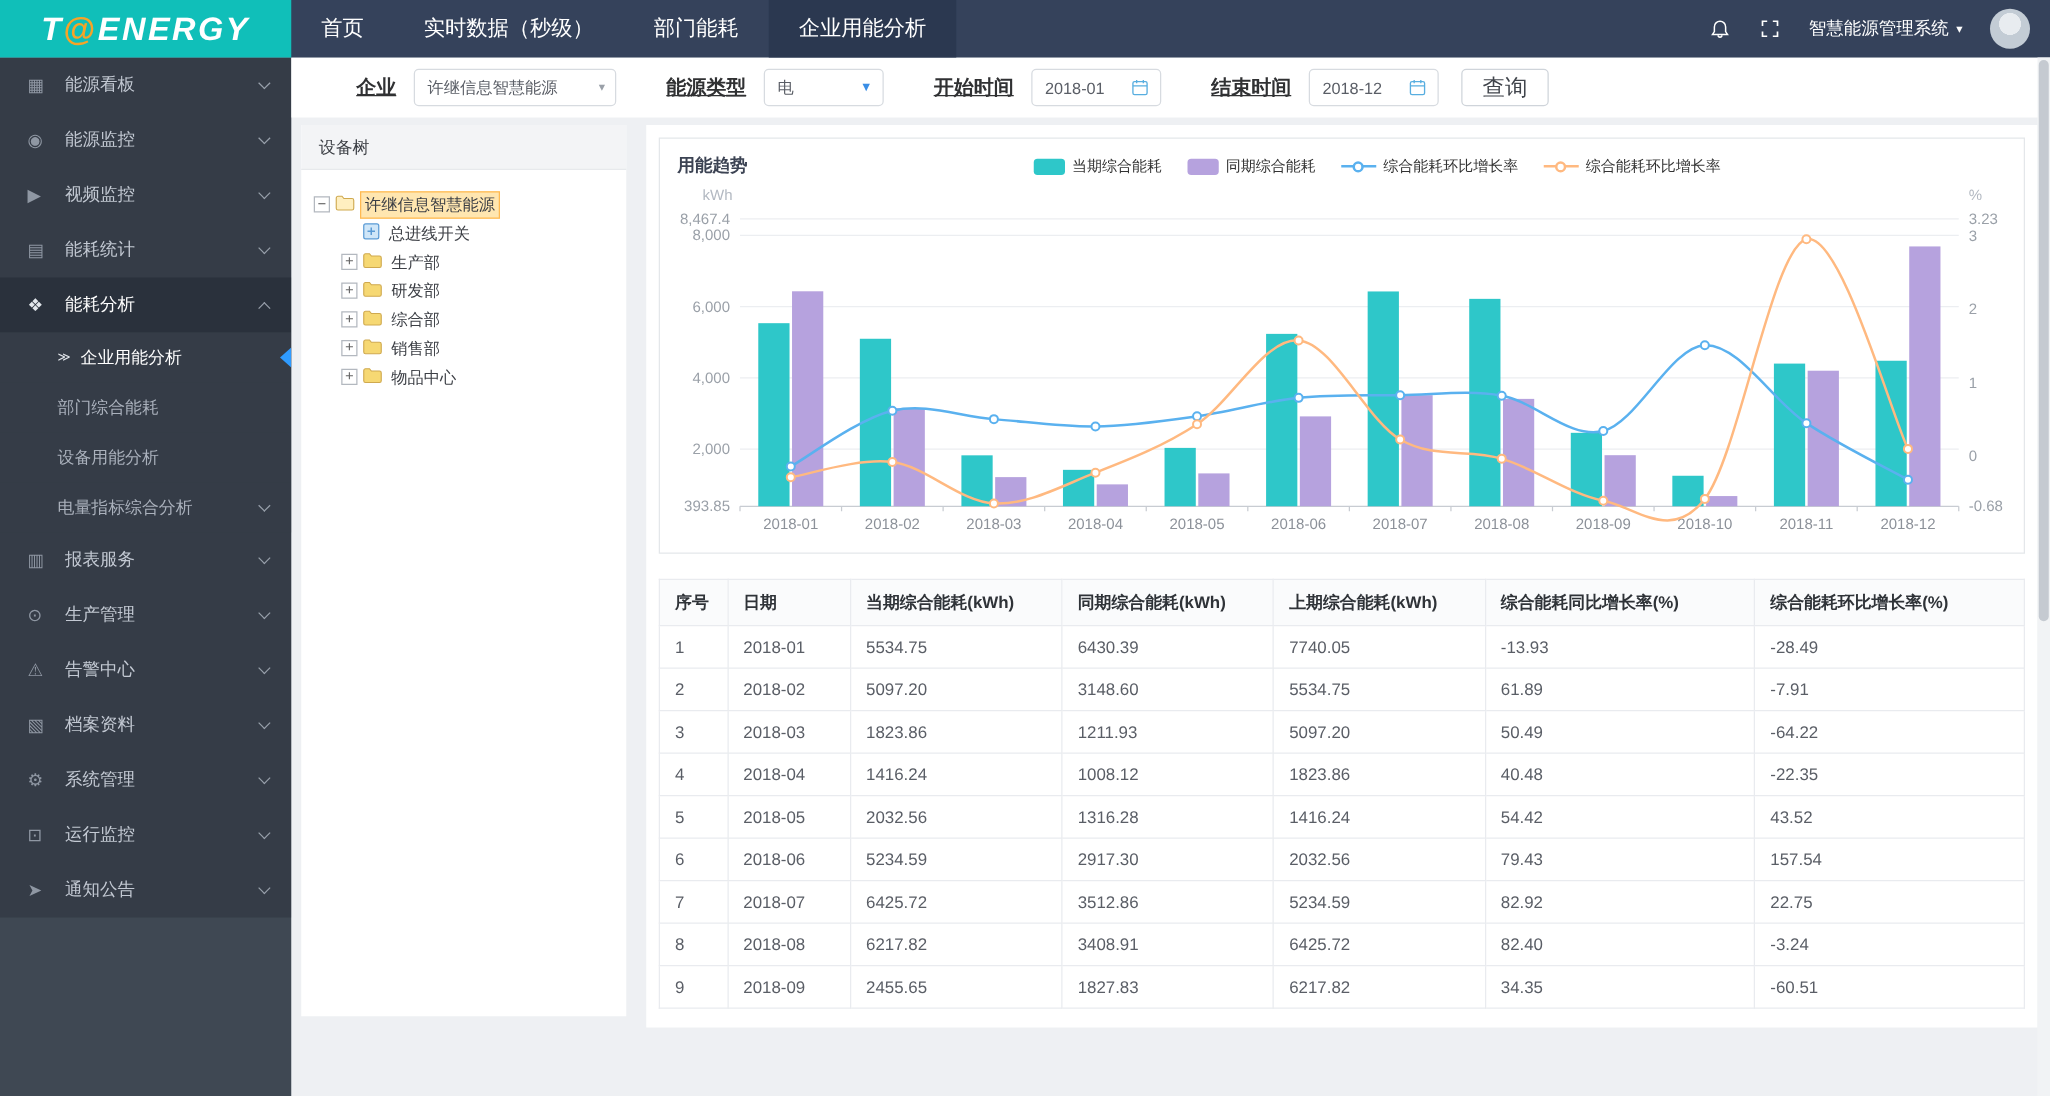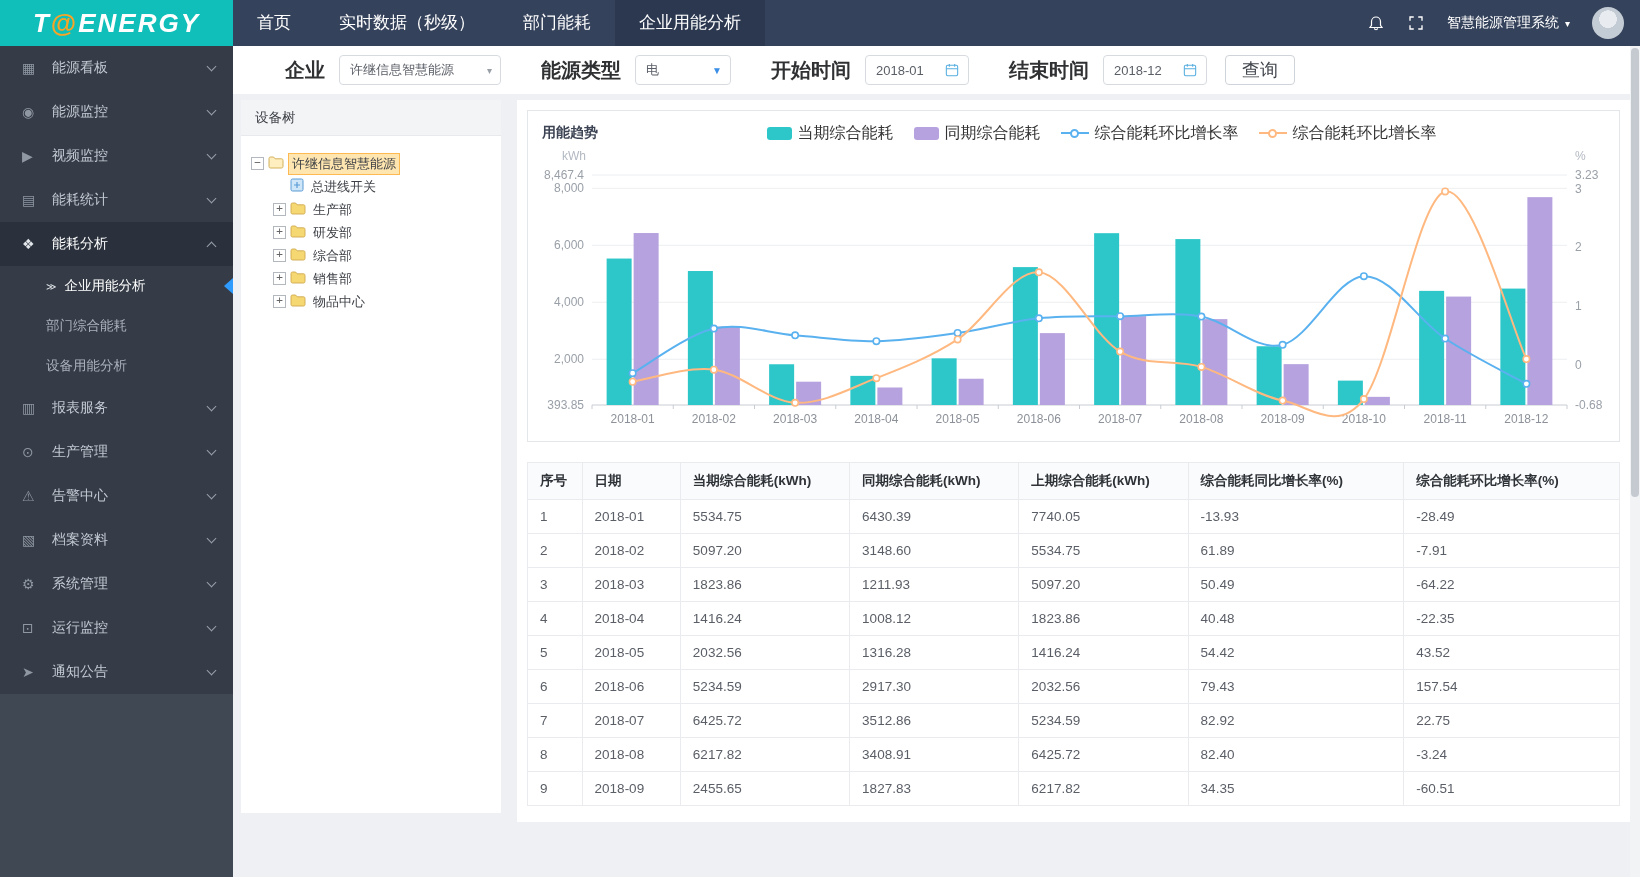--- a/index.html
+++ b/index.html
@@ -41,21 +41,21 @@
   .side-sub .pre { font-size:10px; margin-right:8px; color:#e3e7ec; }
   .side-sub.active::after { content:""; position:absolute; right:0; top:50%; margin-top:-8px;
     border-top:8px solid transparent; border-bottom:8px solid transparent;
     border-right:9px solid var(--c-sub-marker,#2f9bff); }
 
   
   .main { position:absolute; top:46px; left:233px; right:0; bottom:0; overflow:hidden; }
 
   .filterbar { background:#fff; height:48px; display:flex; align-items:center;
     padding:0 16px 0 52px; gap:14px; margin-bottom:6px; }
-  .f-label { font-size:20px; font-weight:bold; color:#303133; white-space:nowrap; }
+  .f-label { font-size:16px; font-weight:bold; color:#303133; white-space:nowrap;text-decoration:underline; }
   .f-select, .f-date { height:30px; border:1px solid #d7dbe0; border-radius:4px; background:#fff;
     display:flex; align-items:center; font-size:13px; color:#5a5e66; cursor:pointer; }
   .f-select { padding:0 8px 0 10px; justify-content:space-between; }
   .f-select .caret { color:#9aa0a8; font-size:10px; margin-left:8px; }
   .f-select.blue .caret { color:#3a8ee6; }
   .f-date { padding:0 8px 0 10px; gap:8px; }
   .f-gap { width:12px; }
   .query-btn { height:30px; padding:0 16px; border:1px solid #cfd4da; border-radius:4px;
     background:#fff; font-size:18px; color:#41454c; cursor:pointer; margin-left:4px; }
 
@@ -71,21 +71,21 @@
     font-size:11px; line-height:10px; text-align:center; color:#666; cursor:pointer;
     font-family:"DejaVu Sans Mono",monospace; }
   .tlabel { padding:1px 3px; white-space:nowrap; }
   .tlabel.sel { background:var(--c-tree-sel,#ffe6b0); border:1px solid #ffb951; }
 
   .right-card { flex:1; height:722px; background:#fff; overflow:hidden; }
   .chart-box { margin:10px; border:1px solid #e4e7ea; }
   .chart-head { display:flex; align-items:center; padding:10px 14px 0 14px; height:34px; }
   .chart-title { font-size:14px; font-weight:bold; color:#3c4353; white-space:nowrap; }
   .legend { flex:1; display:flex; justify-content:center; gap:20px; align-items:center; }
-  .lg-item { display:flex; align-items:center; gap:6px; font-size:16px; color:#333; cursor:pointer; }
+  .lg-item { display:flex; align-items:center; gap:6px; font-size:12px; color:#333; cursor:pointer; }
   .lg-bar { width:25px; height:13px; border-radius:3px; }
   .lg-line { position:relative; width:28px; height:9px; }
   .lg-line .ln { position:absolute; left:0; right:0; top:3.5px; height:2px; }
   .lg-line .ci { position:absolute; left:9px; top:0; width:9px; height:9px; border-radius:50%;
     background:#fff; border:2px solid #000; }
 
   .data-table { border-collapse:collapse; margin:20px 10px 0 10px; width:calc(100% - 20px);
     table-layout:fixed; }
   .data-table th, .data-table td { border:1px solid #e9ebef; text-align:left;
     padding:9px 12px; font-size:13.5px; overflow:hidden; white-space:nowrap; }
@@ -161,20 +161,24 @@
       </div>
       <div class="side-sub active">
         <span class="pre">≫</span>
         <span>企业用能分析</span>
       </div>
       <div class="side-sub">
         <span>部门综合能耗</span>
       </div>
       <div class="side-sub">
         <span>设备用能分析</span>
+      </div>
+      <div class="side-sub">
+        <span>电量指标综合分析</span>
+        <span class="chev" style="margin-right: 18px;"></span>
       </div>
       <div class="side-item">
         <i class="g-ico">▥</i>
         <span>报表服务</span>
         <span class="chev"></span>
       </div>
       <div class="side-item">
         <i class="g-ico">⊙</i>
         <span>生产管理</span>
         <span class="chev"></span>

